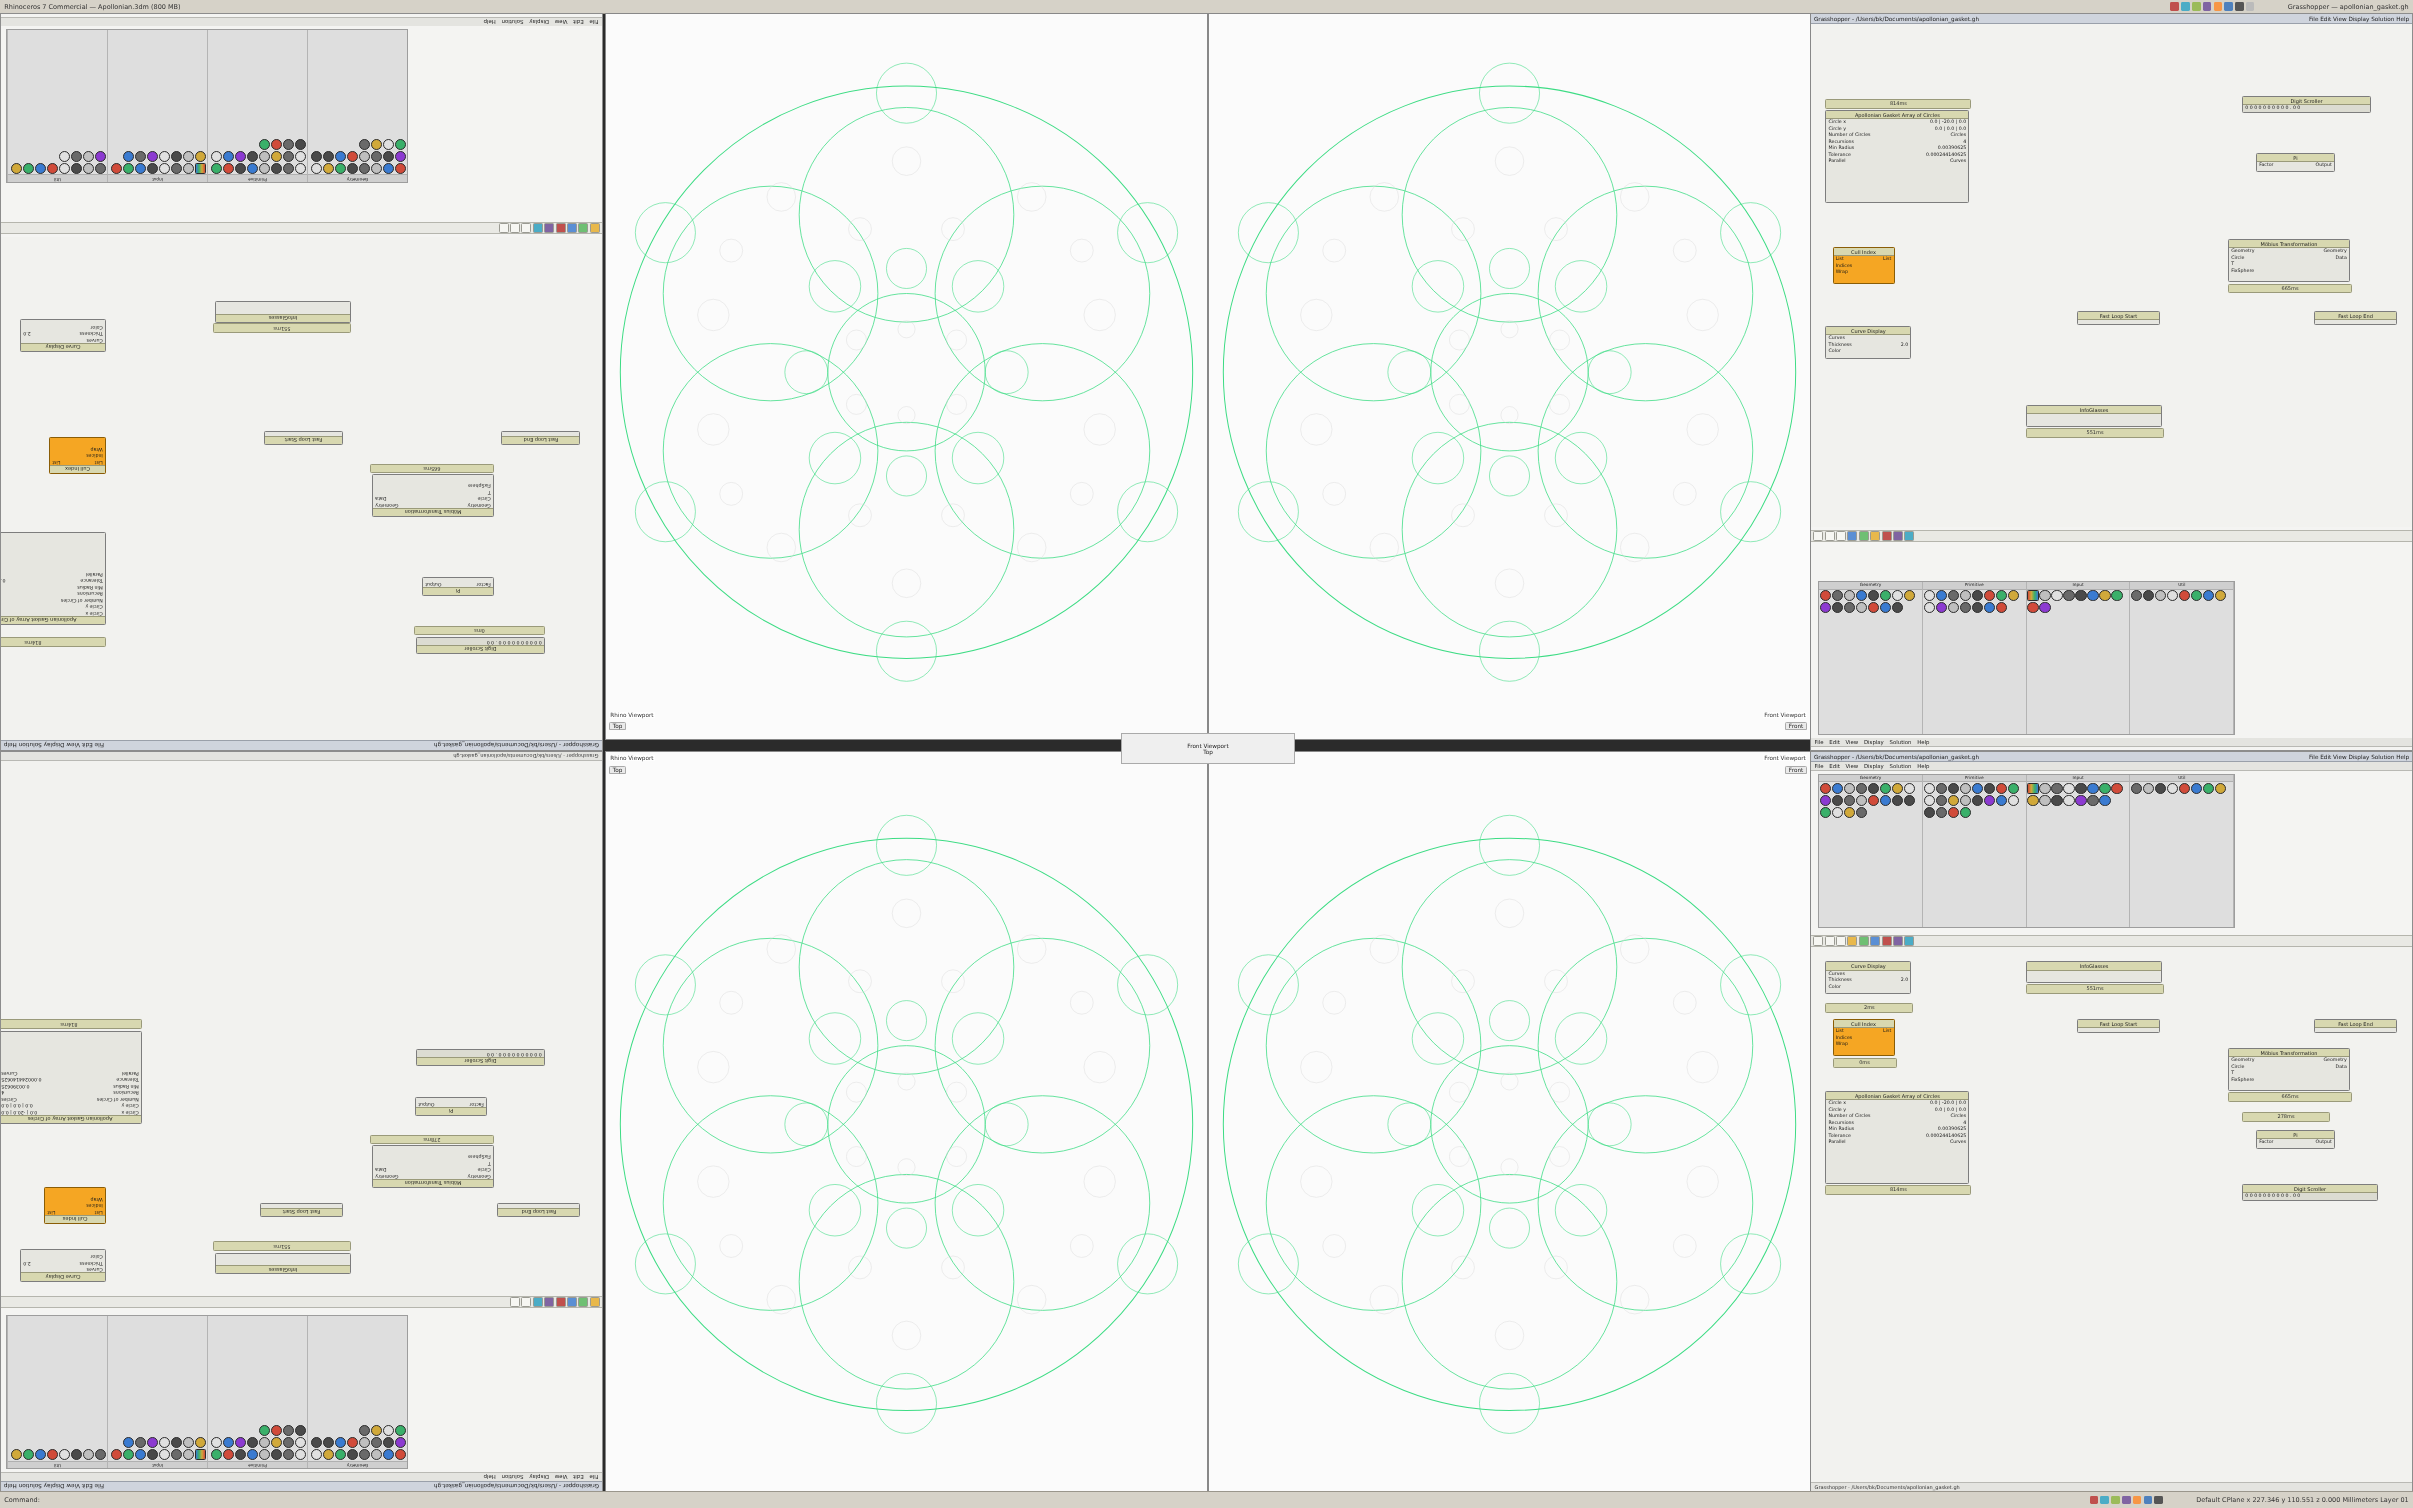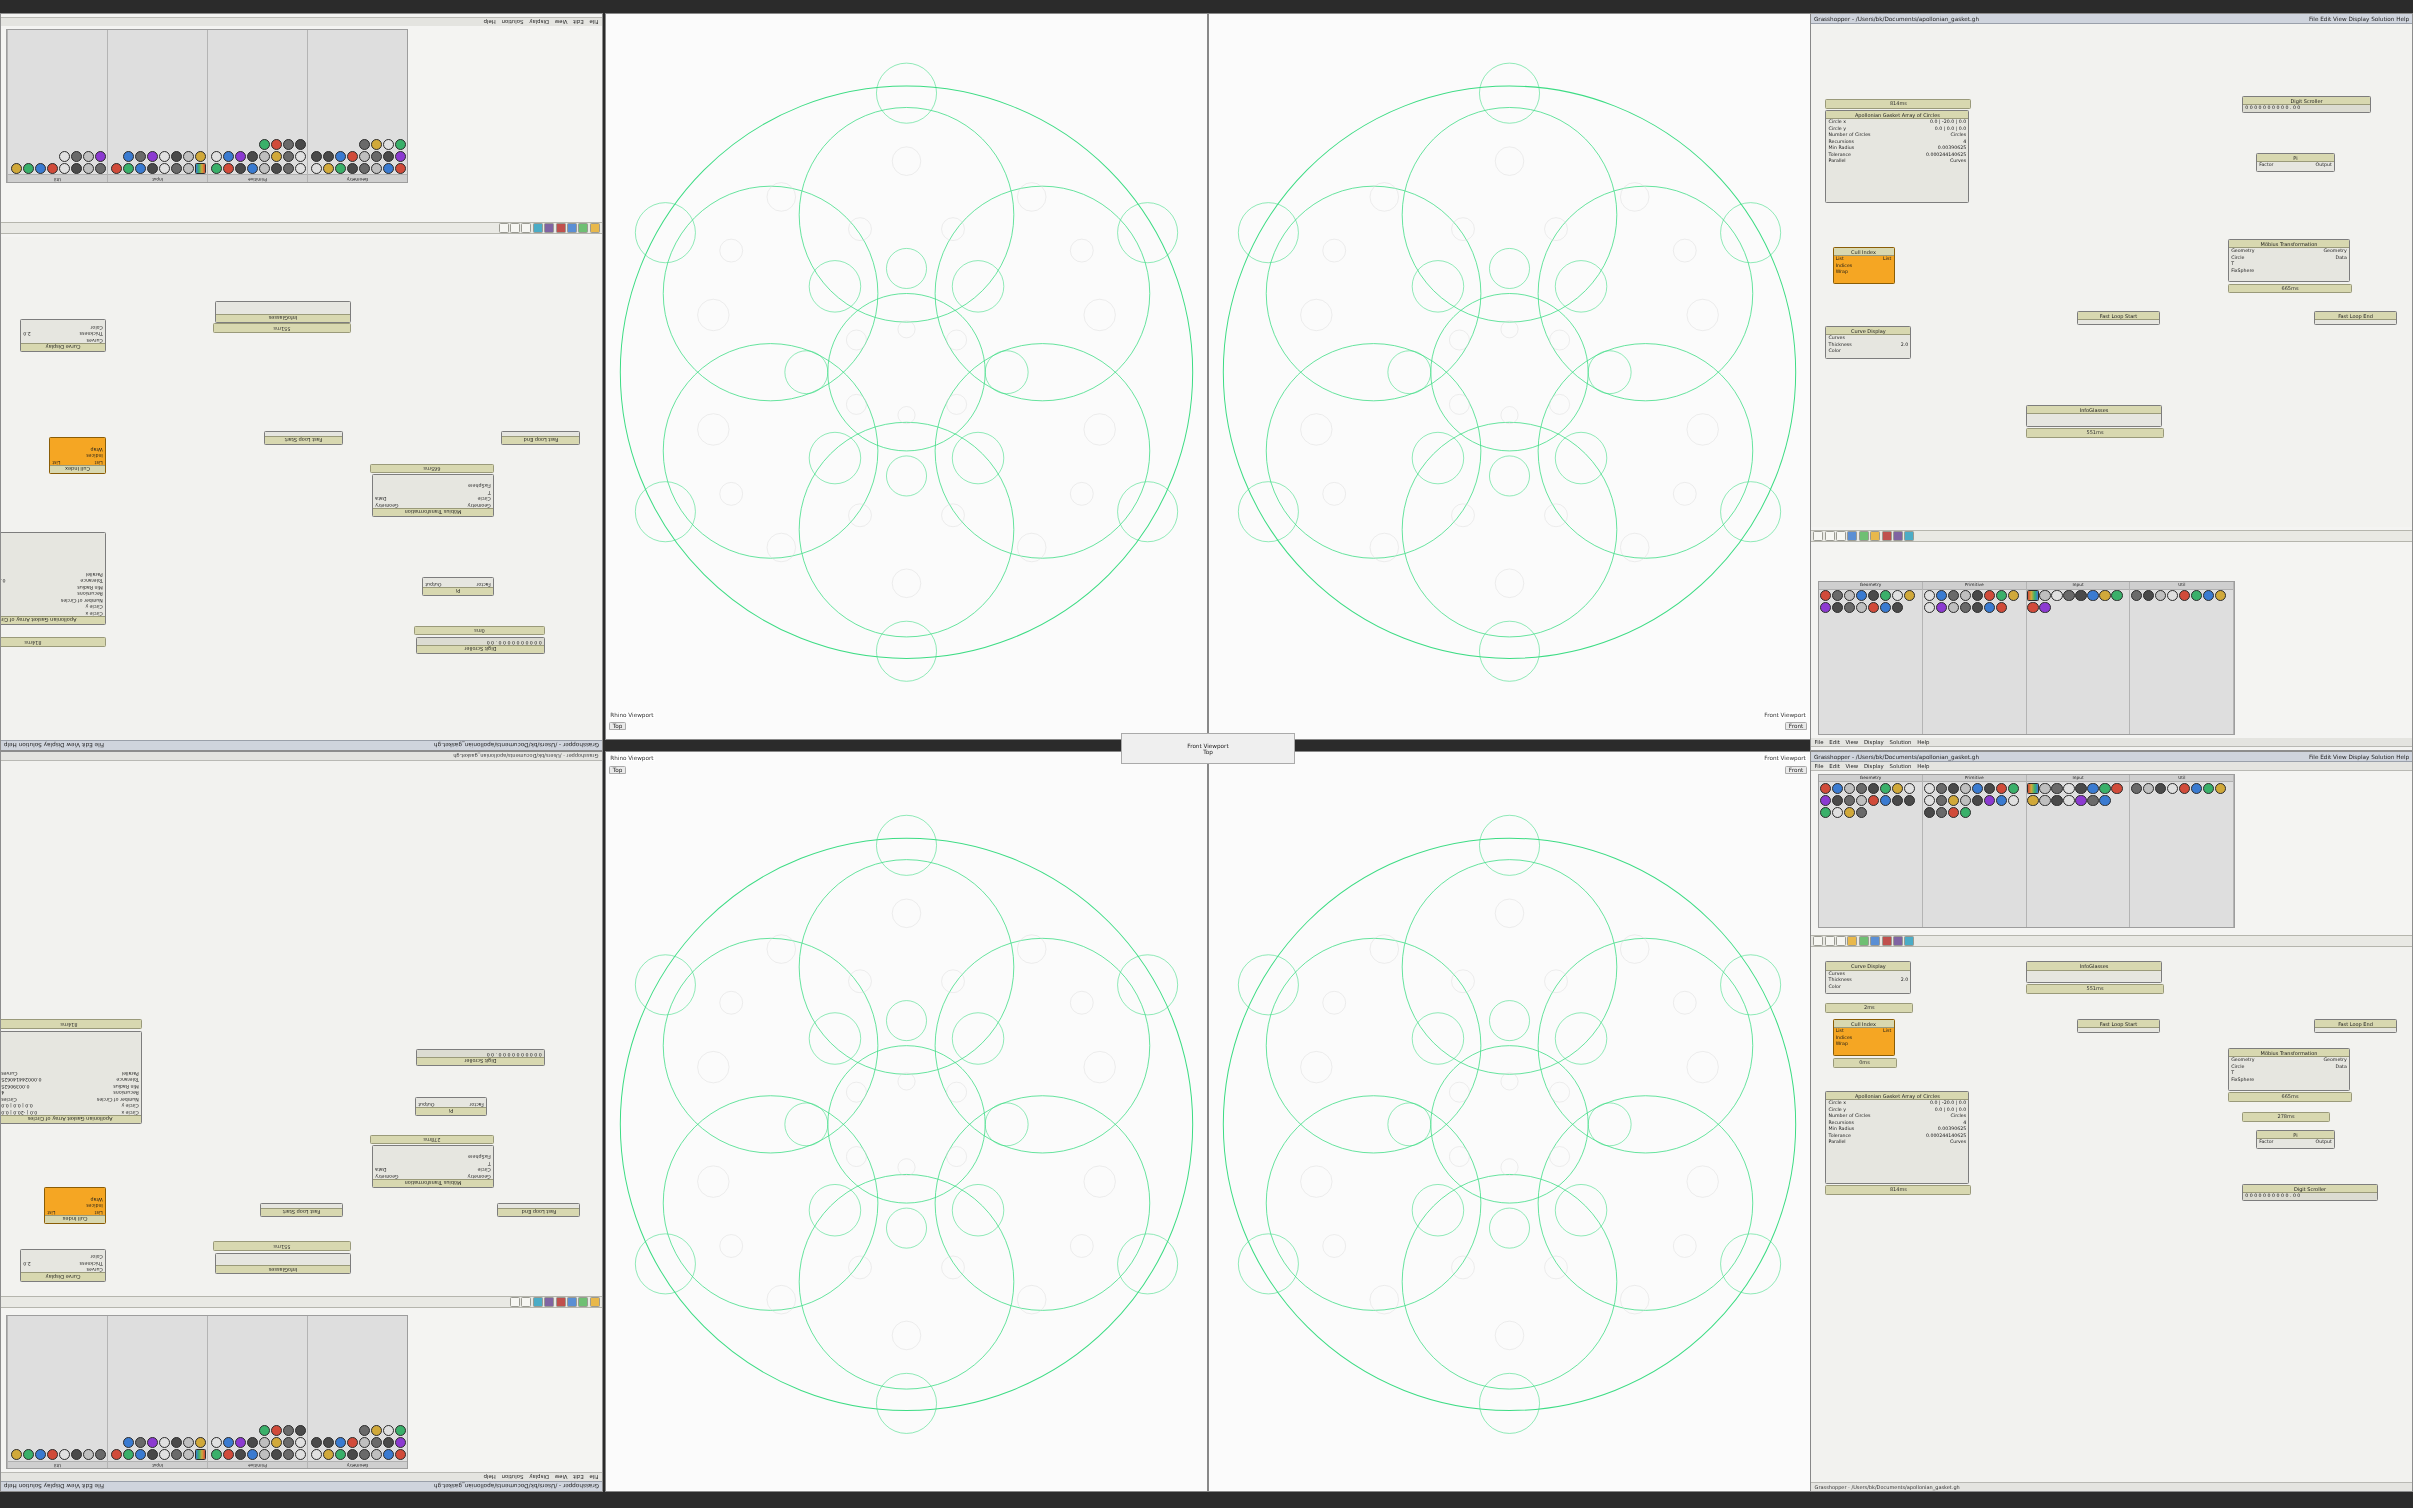--- a/index.html
+++ b/index.html
@@ -54,20 +54,36 @@
   .apollo circle{fill:none;}
 
   .menurow{position:absolute;height:8.6px;background:#e4e4e0;border-bottom:0.7px solid #b9b9b4;font-size:5.4px;color:#222;display:flex;align-items:center;gap:5.7px;padding:0 3.6px;box-sizing:border-box;width:100%;}
   .statusrow{position:absolute;left:0;bottom:0;width:100%;height:9.3px;background:#e4e4e0;border-top:0.7px solid #b9b9b4;font-size:5px;color:#333;display:flex;align-items:center;justify-content:space-between;padding:0 3.6px;box-sizing:border-box;}
 </style>
 </head>
 <body>
 
 <div class="screen">
 
+  <div class="topbar">
+    <span class="tb-text">Rhinoceros 7 Commercial — Apollonian.3dm  (800 MB)</span>
+    <span style="flex:1"></span>
+    <span class="tb-icons">
+      <i class="ic" style="background:#c0504d"></i>
+      <i class="ic" style="background:#4bacc6"></i>
+      <i class="ic" style="background:#9bbb59"></i>
+      <i class="ic" style="background:#8064a2"></i>
+      <i class="ic" style="background:#f79646"></i>
+      <i class="ic" style="background:#4f81bd"></i>
+      <i class="ic" style="background:#555"></i>
+      <i class="ic" style="background:#bbb"></i>
+    </span>
+    <span style="width:29px"></span>
+    <span class="tb-text">Grasshopper — apollonian_gasket.gh</span>
+  </div>
 
   <div class="quad flip180" style="left:0;top:13px;width:603px;height:738px;">
     <div class="quad-title">
       <span>Grasshopper - /Users/bk/Documents/apollonian_gasket.gh</span>
       <span>File  Edit  View  Display  Solution  Help</span>
     </div>
 
     <div class="gh-canvas" style="height:503px">
 
       <div class="gh-comp slider" style="left:57px;top:86px;width:129px;height:17px;">
@@ -1187,15 +1203,30 @@
     </svg>
     <div class="vp-label" style="right:2.9px;top:2.9px;">Front Viewport</div>
     <div class="vp-tab" style="right:2.9px;top:14.4px;">Front</div>
   </div>
 
   <div style="position:absolute;left:1121px;top:733px;width:172px;height:29px;background:#efefef;border:0.7px solid #aaa;font-size:5.7px;color:#222;display:flex;flex-direction:column;align-items:center;justify-content:center;">
     <span>Front Viewport</span>
     <span>Top</span>
   </div>
 
+  <div class="bottombar">
+    <span class="tb-text">Command:</span>
+    <span style="flex:1"></span>
+    <span class="tb-icons">
+      <i class="ic" style="background:#c0504d"></i>
+      <i class="ic" style="background:#4bacc6"></i>
+      <i class="ic" style="background:#9bbb59"></i>
+      <i class="ic" style="background:#8064a2"></i>
+      <i class="ic" style="background:#f79646"></i>
+      <i class="ic" style="background:#4f81bd"></i>
+      <i class="ic" style="background:#555"></i>
+    </span>
+    <span style="width:29px"></span>
+    <span class="tb-text">Default  CPlane  x 227.346  y 110.551  z 0.000   Millimeters   Layer 01</span>
+  </div>
 
 </div>
 
 
 </body></html>

